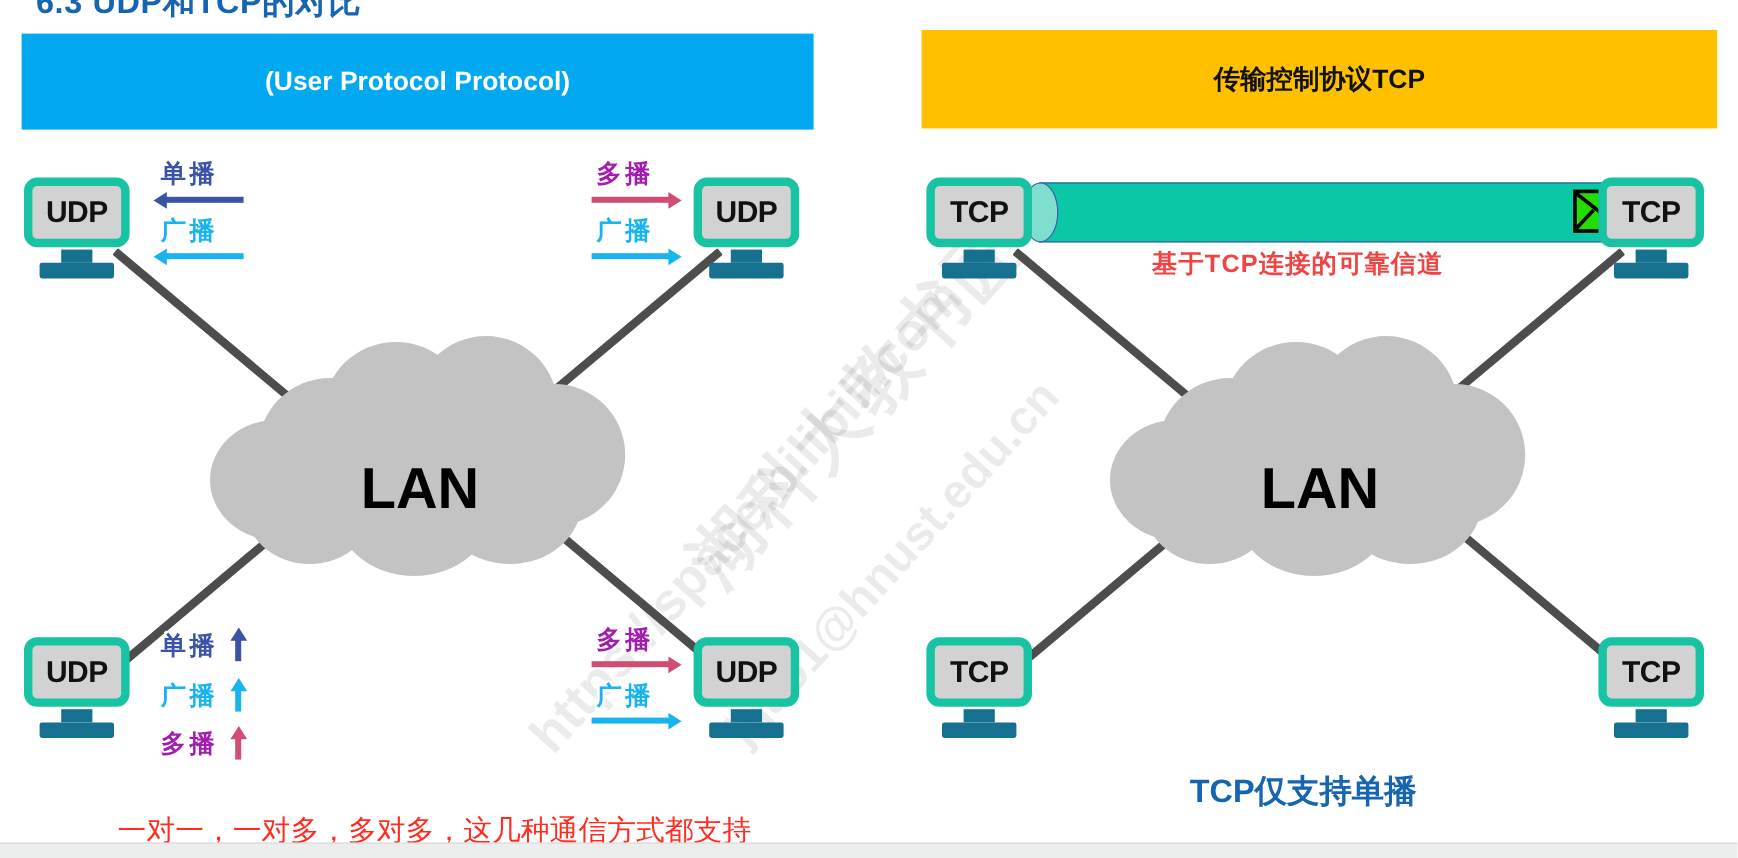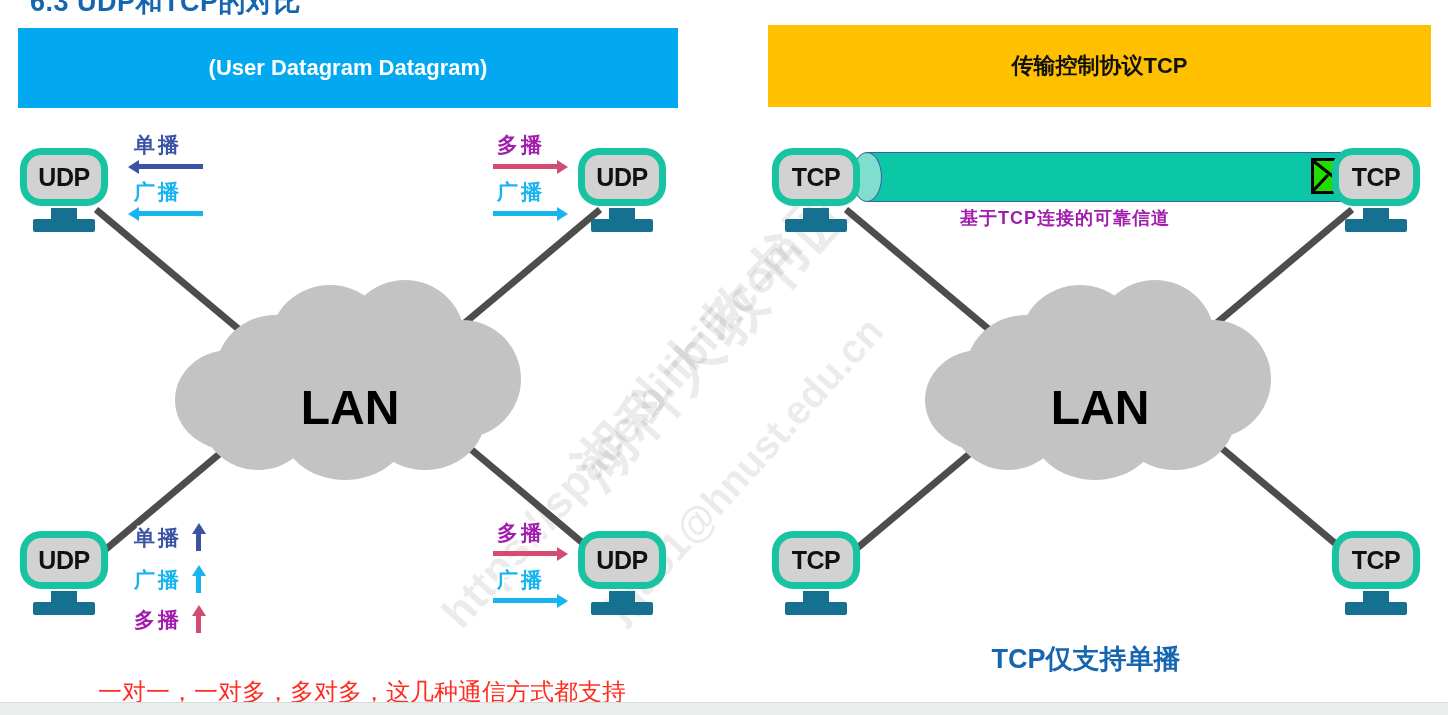--- a/index.html
+++ b/index.html
@@ -45,21 +45,21 @@
   .cloud .puff{position:absolute;background:#c3c3c3;border-radius:50%;}
   .cloud .lan{
     position:absolute;left:0;right:0;text-align:center;
     font-size:48px;font-weight:bold;color:#000;margin-top:32px;
   }
 
   
   .node{position:absolute;width:88px;}
   .node .screen{
     width:88px;height:58px;box-sizing:border-box;
-    border:7px solid #17c3a2;border-radius:21px;background:#d2d2d2;
+    border:7px solid #17c3a2;border-radius:11px;background:#d2d2d2;
     display:flex;align-items:center;justify-content:center;
     font-size:25px;font-weight:bold;color:#111;letter-spacing:-.5px;
   }
   .node .neck{width:26px;height:11px;background:#16708f;margin:2px auto 0;}
   .node .base{width:62px;height:13px;background:#16708f;margin:0 auto;border-radius:2px;}
 
   
   .alabel{
     position:absolute;font-size:21px;font-weight:bold;white-space:nowrap;
     text-shadow:
@@ -88,21 +88,21 @@
   #pipe-body{
     position:absolute;left:866px;top:152px;width:516px;height:48px;
     background:#0cc7a6;border-top:1px solid #3b5ea8;border-bottom:1px solid #3b5ea8;
   }
   #pipe-cap{
     position:absolute;left:852px;top:152px;width:28px;height:48px;
     background:#7fdecd;border:1px solid #3b5ea8;border-radius:50%;
   }
   #pipe-label{
     position:absolute;left:960px;top:206px;
-    font-size:18px;font-weight:bold;color:#a21caf;white-space:nowrap;letter-spacing:1px;
+    font-size:21px;font-weight:bold;color:#ef4444;white-space:nowrap;letter-spacing:1px;
     text-shadow:
       -2px -2px 0 #fff, 2px -2px 0 #fff, -2px 2px 0 #fff, 2px 2px 0 #fff,
       0 -2px 0 #fff, 0 2px 0 #fff, -2px 0 0 #fff, 2px 0 0 #fff;
   }
   
   #envelope{
     position:absolute;left:1311px;top:158px;width:48px;height:36px;
     background:#22dd00;border:3px solid #000;box-sizing:border-box;
   }
   #envelope .flap{
@@ -129,21 +129,21 @@
 
 <div id="stage">
 
   <div class="slide-title">6.3 UDP和TCP的对比</div>
 
   <div class="watermark" id="wm-cn">湖科大教书匠</div>
   <div class="watermark" id="wm-url">https://space.bilibili.com</div>
   <div class="watermark" id="wm-mail">jgao1@hnust.edu.cn</div>
 
   <div class="banner" id="udp-banner">
-    <div class="l2">(User Datagram Datagram)</div>
+    <div class="l2">(User Protocol Protocol)</div>
   </div>
 
   <div class="banner" id="tcp-banner">
     <div class="l1">传输控制协议TCP</div>
   </div>
 
   <div class="link" style="left:96px; top:206px; width:200px; transform:rotate(40deg);"></div>
   <div class="link" style="left:600px; top:206px; width:200px; transform:rotate(140deg);"></div>
   <div class="link" style="left:96px; top:554px; width:200px; transform:rotate(-40deg);"></div>
   <div class="link" style="left:600px; top:554px; width:200px; transform:rotate(-140deg);"></div>

